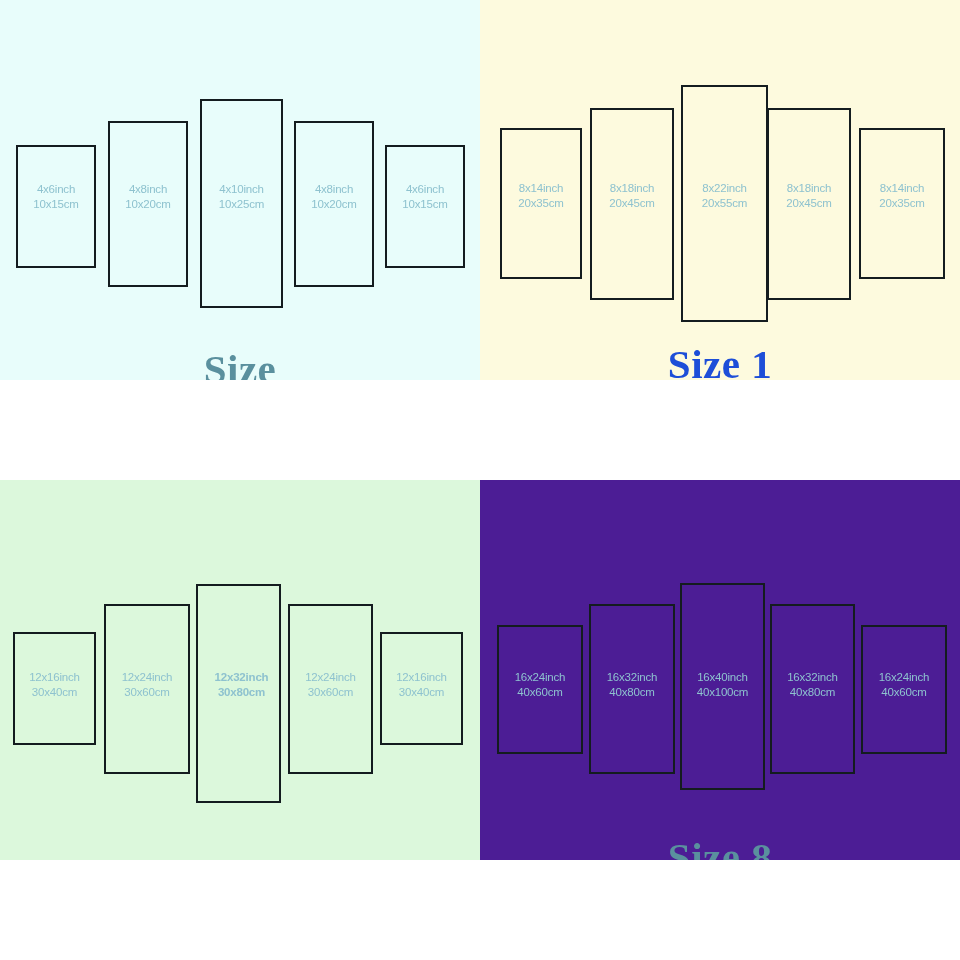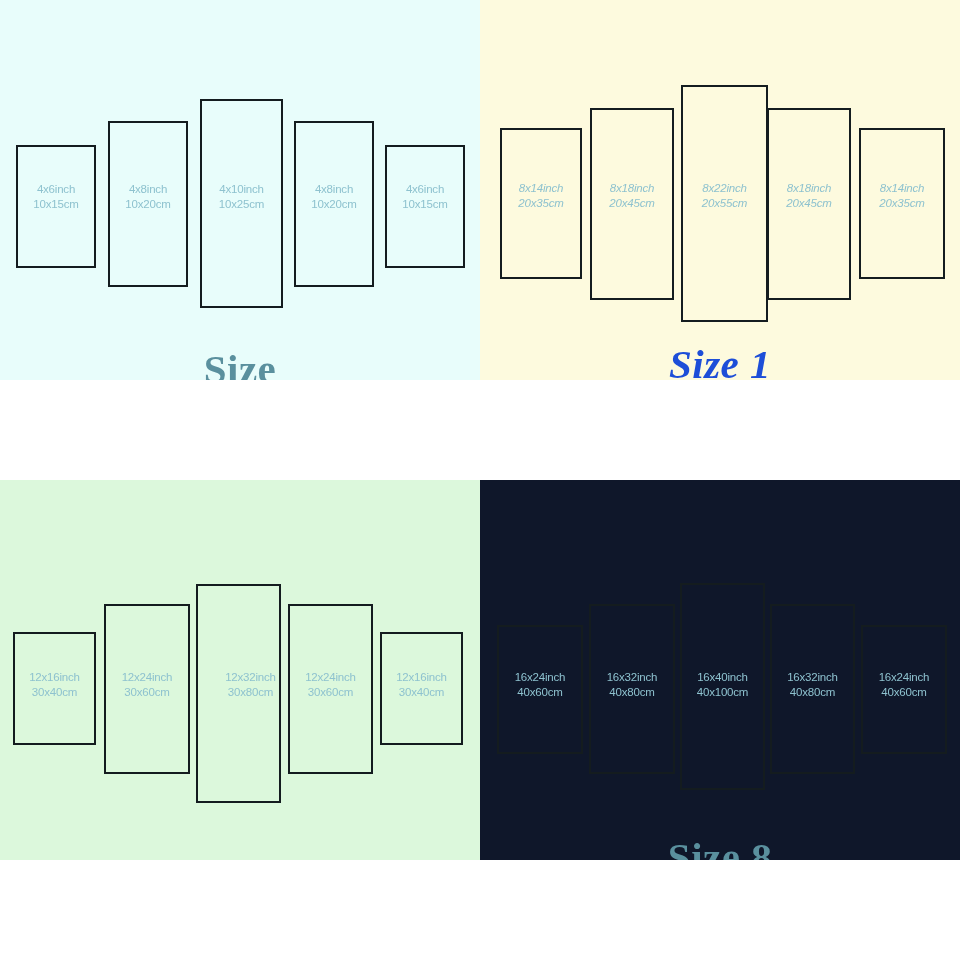--- a/index.html
+++ b/index.html
@@ -79,21 +79,21 @@
           <span class="ln">10x20cm</span>
         </div>
         <div class="panel" style="left: 385px; top: 145px; width: 80px; height: 123px; border-color: rgb(20, 28, 31);"></div>
         <div class="panel-label" style="left: 385px; width: 80px; right: auto; top: 182px; color: rgb(142, 194, 207);">
           <span class="ln">4x6inch</span>
           <span class="ln">10x15cm</span>
         </div>
       </div>
       <div class="quad-title" style="top: 345px; color: rgb(90, 144, 158);">Size</div>
     </div>
-    <div class="quadrant" style="background: rgb(253, 250, 222); font-style: italic;">
+    <div class="quadrant" style="background: rgb(253, 250, 222);">
       <div class="panel-stage">
         <div class="panel" style="left: 20px; top: 128px; width: 82px; height: 151px; border-color: rgb(20, 28, 31);"></div>
         <div class="panel-label" style="left: 20px; width: 82px; right: auto; top: 181px; color: rgb(142, 194, 207);">
           <span class="ln">8x14inch</span>
           <span class="ln">20x35cm</span>
         </div>
         <div class="panel" style="left: 110px; top: 108px; width: 84px; height: 192px; border-color: rgb(20, 28, 31);"></div>
         <div class="panel-label" style="left: 110px; width: 84px; right: auto; top: 181px; color: rgb(142, 194, 207);">
           <span class="ln">8x18inch</span>
           <span class="ln">20x45cm</span>
@@ -122,37 +122,37 @@
         <div class="panel-label" style="left: 13px; width: 83px; right: auto; top: 190px; color: rgb(142, 194, 207);">
           <span class="ln">12x16inch</span>
           <span class="ln">30x40cm</span>
         </div>
         <div class="panel" style="left: 104px; top: 124px; width: 86px; height: 170px; border-color: rgb(20, 28, 31);"></div>
         <div class="panel-label" style="left: 104px; width: 86px; right: auto; top: 190px; color: rgb(142, 194, 207);">
           <span class="ln">12x24inch</span>
           <span class="ln">30x60cm</span>
         </div>
         <div class="panel" style="left: 196px; top: 104px; width: 85px; height: 219px; border-color: rgb(20, 28, 31);"></div>
-        <div class="panel-label" style="left: 208px; width: 85px; right: auto; top: 190px; color: rgb(142, 194, 207);">
+        <div class="panel-label" style="left: 199px; width: 85px; right: auto; top: 190px; color: rgb(142, 194, 207); font-weight: bold;">
           <span class="ln">12x32inch</span>
           <span class="ln">30x80cm</span>
         </div>
         <div class="panel" style="left: 288px; top: 124px; width: 85px; height: 170px; border-color: rgb(20, 28, 31);"></div>
         <div class="panel-label" style="left: 288px; width: 85px; right: auto; top: 190px; color: rgb(142, 194, 207);">
           <span class="ln">12x24inch</span>
           <span class="ln">30x60cm</span>
         </div>
         <div class="panel" style="left: 380px; top: 152px; width: 83px; height: 113px; border-color: rgb(20, 28, 31);"></div>
         <div class="panel-label" style="left: 380px; width: 83px; right: auto; top: 190px; color: rgb(142, 194, 207);">
           <span class="ln">12x16inch</span>
           <span class="ln">30x40cm</span>
         </div>
       </div>
     </div>
-    <div class="quadrant" style="background: #0f172a;">
+    <div class="quadrant" style="background: #4c1d95;">
       <div class="panel-stage">
         <div class="panel" style="left: 17px; top: 145px; width: 86px; height: 129px; border-color: rgb(20, 28, 31);"></div>
         <div class="panel-label" style="left: 17px; width: 86px; right: auto; top: 190px; color: rgb(142, 194, 207);">
           <span class="ln">16x24inch</span>
           <span class="ln">40x60cm</span>
         </div>
         <div class="panel" style="left: 109px; top: 124px; width: 86px; height: 170px; border-color: rgb(20, 28, 31);"></div>
         <div class="panel-label" style="left: 109px; width: 86px; right: auto; top: 190px; color: rgb(142, 194, 207);">
           <span class="ln">16x32inch</span>
           <span class="ln">40x80cm</span>

